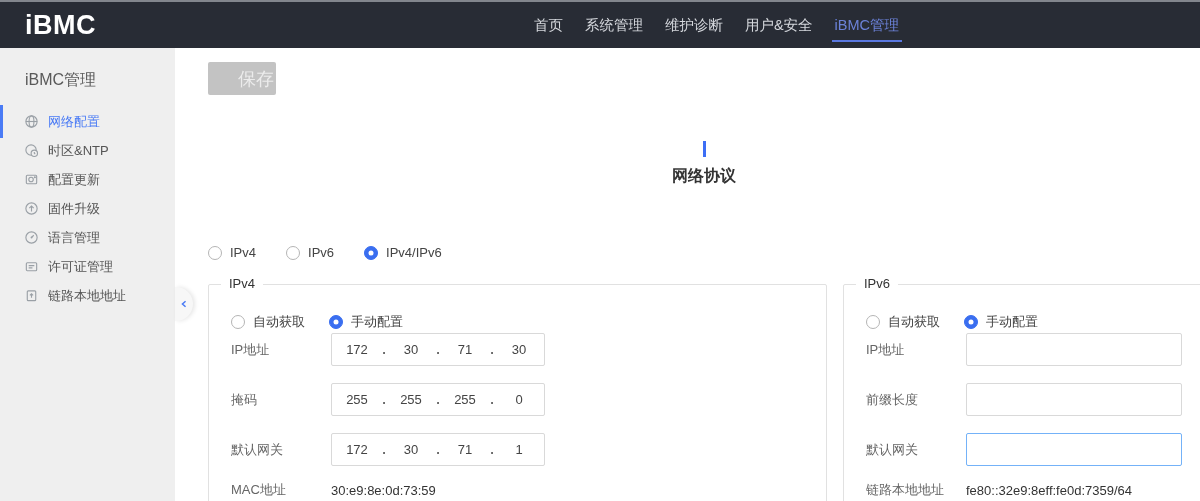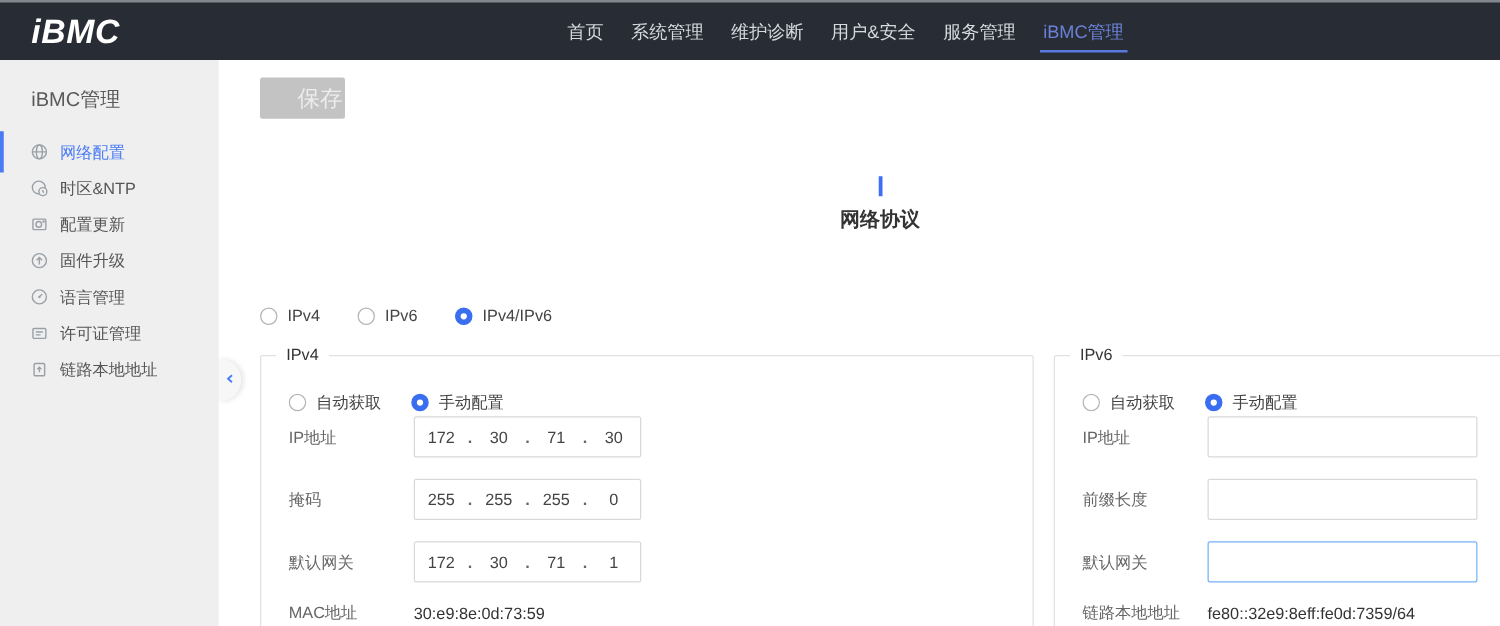--- a/index.html
+++ b/index.html
@@ -4,21 +4,21 @@
 <style>
   * { margin:0; padding:0; box-sizing:border-box; }
   html,body { width:1200px; height:501px; overflow:hidden; background:#fff;
               font-family:"Liberation Sans","DejaVu Sans",sans-serif; }
 
   
   .navbar { position:absolute; top:0; left:0; width:1200px; height:48px;
             background:#282c35; border-top:2px solid #82868d;
             display:flex; align-items:center; z-index:20; }
   .logo { color:#ffffff; font-size:27px; font-weight:bold; margin-left:25px;
-          letter-spacing:.5px;font-style:italic; }
+          letter-spacing:.5px; }
   .nav-menu { margin-left:auto; margin-right:300px; display:flex; gap:20px;
               height:100%; align-items:stretch; }
   .nav-item { position:relative; display:flex; align-items:center;
               color:#d6d9de; font-size:14.5px; cursor:pointer; padding:0 1px; }
   .nav-item.active { color:#6b82d8; }
   .nav-underline { display:none; position:absolute; left:-2px; right:-2px;
                    bottom:6px; height:2px; background:#5a78e0; }
   .nav-item.active .nav-underline { display:block; }
 
   
@@ -64,21 +64,21 @@
   .panels { display:flex; gap:16px; margin-top:24px; }
   .panel { position:relative; flex:none; width:619px; height:280px;
            border:1px solid #e1e1e1; border-radius:2px;
            padding:30px 0 0 22px; }
   .panel-legend { position:absolute; top:-9px; left:12px; background:#fff;
                   padding:0 8px; font-size:13px; color:#333; }
   .mode-row { display:flex; gap:24px; margin-bottom:4px; height:14px; }
   .field-row { display:flex; align-items:center; margin-bottom:17px; }
   .field-row.static { margin-top:-2px; }
   .field-label { width:100px; flex:none; font-size:13px; color:#666; }
-  .ip-input { width:182px; height:33px; border:1px solid #d9d9d9;
+  .ip-input { width:214px; height:33px; border:1px solid #d9d9d9;
               border-radius:2px; background:#fff; display:flex;
               align-items:center; cursor:text; }
   .octet { flex:1; text-align:center; font-size:13px; color:#444; }
   .ip-dot { flex:none; width:4px; text-align:center; font-size:13px;
             color:#666; font-weight:bold; }
   .text-input { width:216px; height:33px; border:1px solid #d9d9d9;
                 border-radius:2px; background:#fff; font-size:13px;
                 color:#333; padding:0 8px; font-family:inherit; outline:none; }
   .text-input.focused { border-color:#74b2f8; }
   .static-value { font-size:13px; color:#333; }
@@ -96,24 +96,20 @@
     <div class="nav-item">
       <span>系统管理</span>
 
     </div>
     <div class="nav-item">
       <span>维护诊断</span>
 
     </div>
     <div class="nav-item">
       <span>用户&amp;安全</span>
-
-    </div>
-    <div class="nav-item">
-      <span>服务管理</span>
 
     </div>
     <div class="nav-item active">
       <span>iBMC管理</span>
       <i class="nav-underline"></i>
     </div>
   </nav>
 </header>
 
 <aside class="sidebar">

